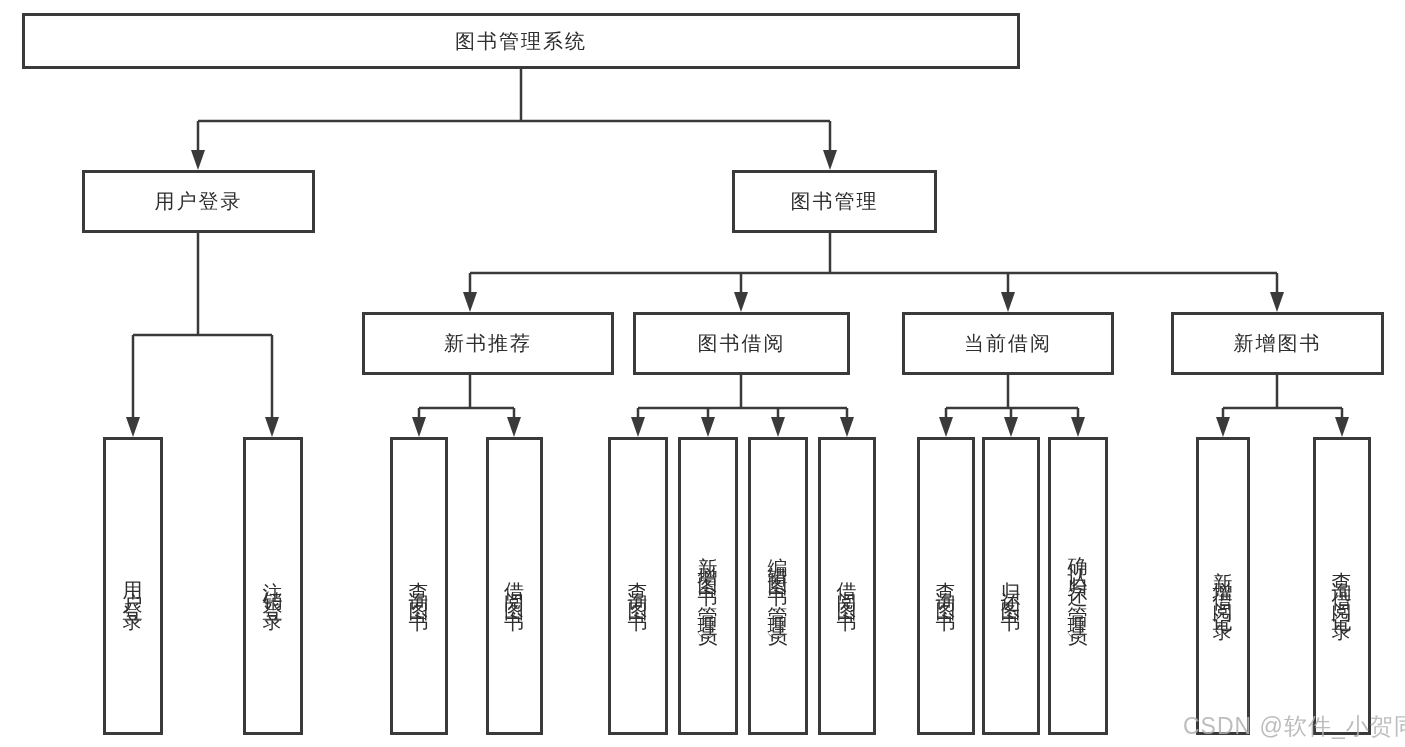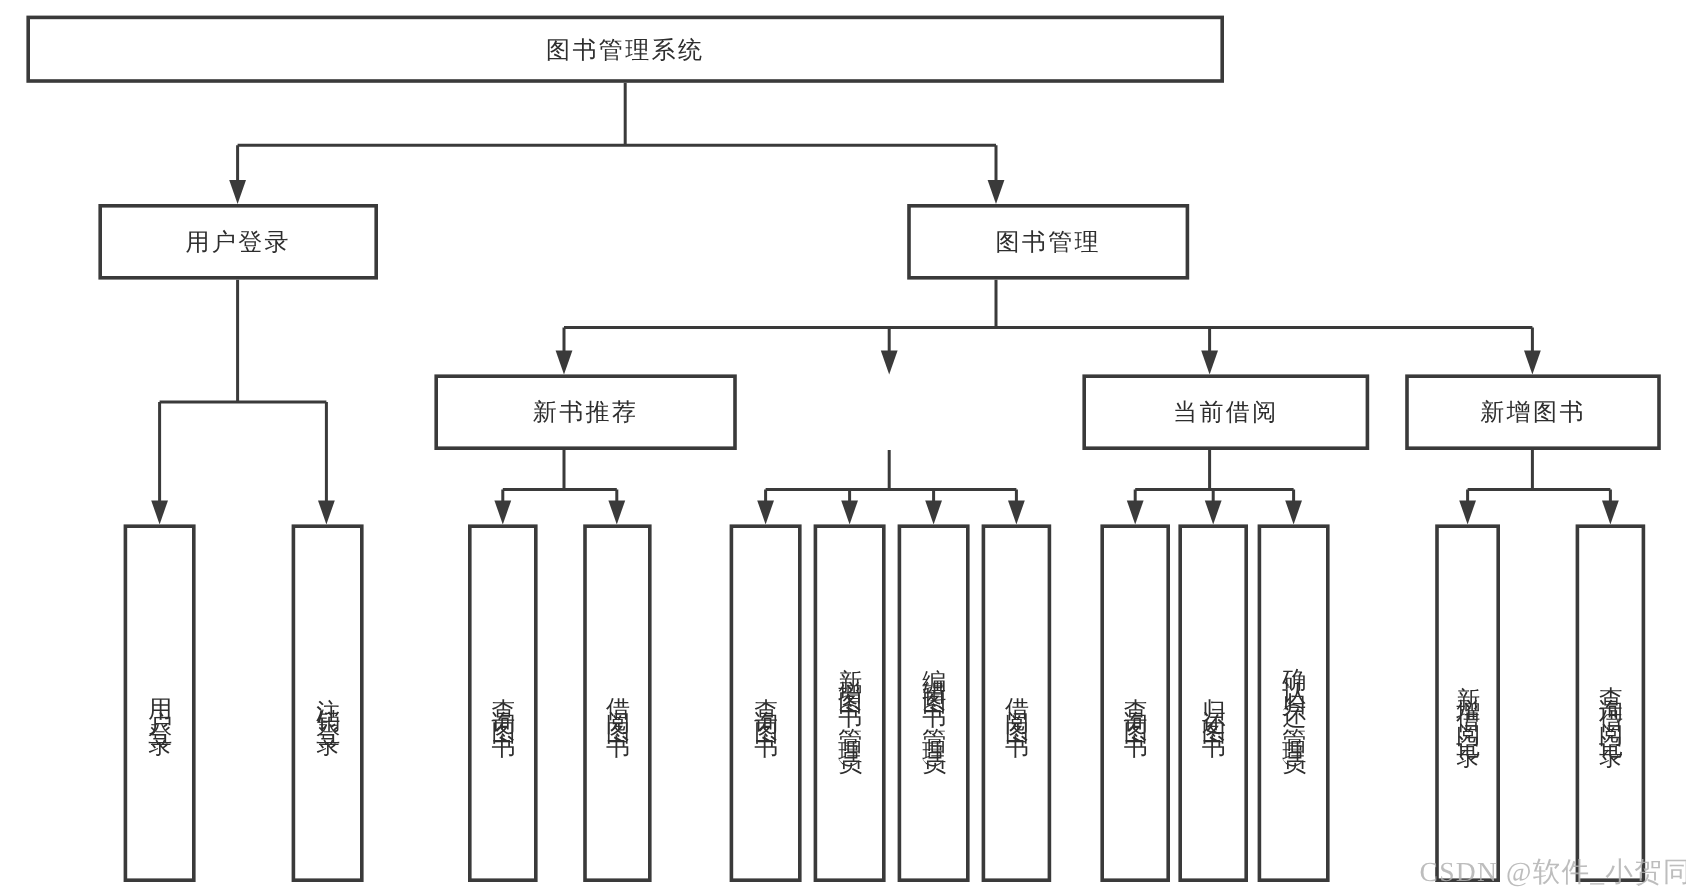--- a/index.html
+++ b/index.html
@@ -1,20 +1,20 @@
 <!DOCTYPE html>
 <html><head>
 <meta charset="utf-8">
 <style>
   html,body { margin:0; padding:0; background:#ffffff; }
   .stage {
     position:relative;
     width:1405px; height:747px;
     background:#ffffff;
-    font-family:Liberation Serif, serif;
+    font-family:Liberation Sans, sans-serif;
     overflow:hidden;
   }
   .connectors {
     position:absolute; left:0; top:0;
     pointer-events:none;
   }
   .connectors path {
     fill:none; stroke:#3a3a3a; stroke-width:2.5;
   }
   .connectors polygon {
@@ -101,28 +101,31 @@
     </g>
   </svg>
 
   <div class="box" style="left:22px;top:13px;width:998px;height:56px">
     <span class="hlabel">图书管理系统</span>
   </div>
 
   <div class="box" style="left:82px;top:170px;width:233px;height:63px">
     <span class="hlabel">用户登录</span>
   </div>
-  <div class="box" style="left:756px;top:170px;width:235px;height:63px">
+  <div class="box" style="left:732px;top:170px;width:205px;height:63px">
     <span class="hlabel">图书管理</span>
   </div>
 
   <div class="box" style="left:362px;top:312px;width:252px;height:63px">
     <span class="hlabel">新书推荐</span>
   </div>
-  <div class="box" style="left:902px;top:312px;width:239px;height:63px">
+  <div class="box" style="left:633px;top:312px;width:217px;height:63px">
+    <span class="hlabel">图书借阅</span>
+  </div>
+  <div class="box" style="left:902px;top:312px;width:212px;height:63px">
     <span class="hlabel">当前借阅</span>
   </div>
   <div class="box" style="left:1171px;top:312px;width:213px;height:63px">
     <span class="hlabel">新增图书</span>
   </div>
 
   <div class="box" style="left:103px;top:437px;width:60px;height:298px">
     <span class="vtext">用户登录</span>
   </div>
   <div class="box" style="left:243px;top:437px;width:60px;height:298px">

